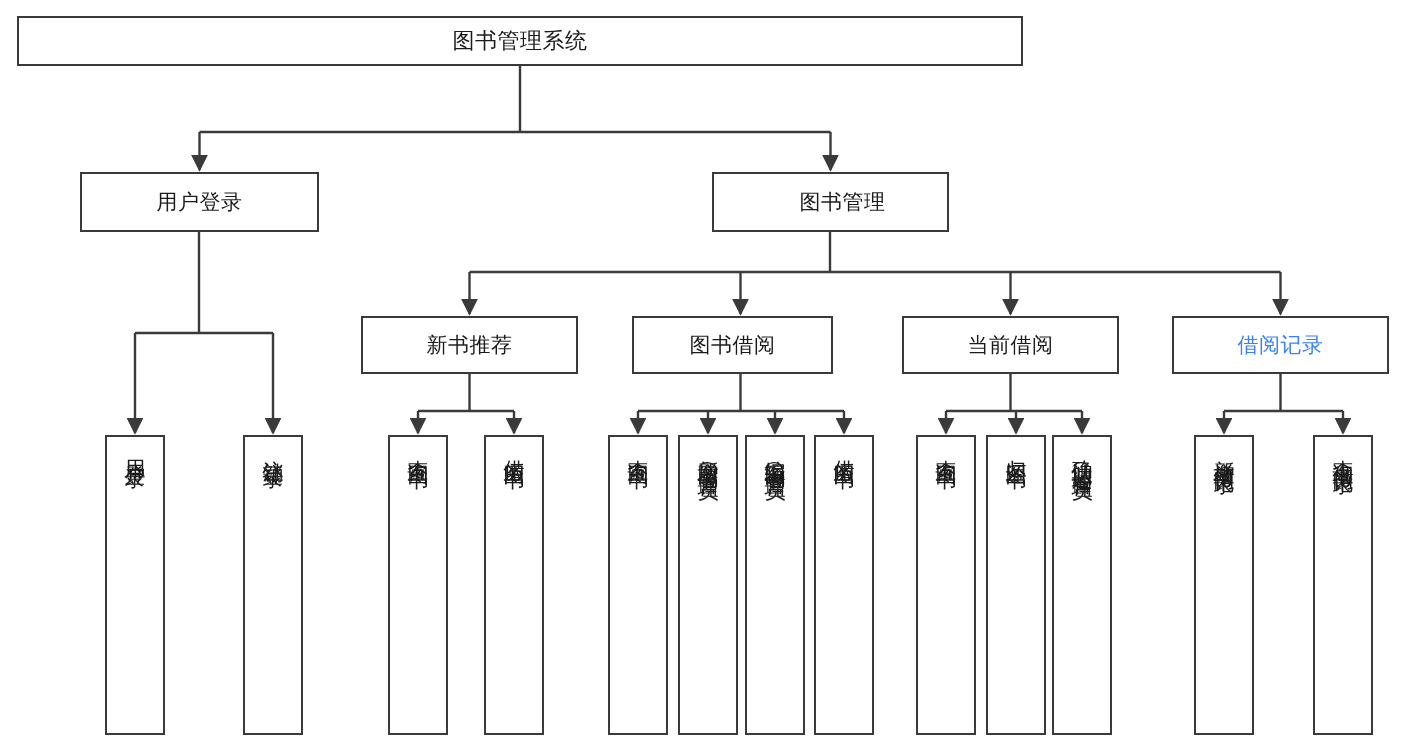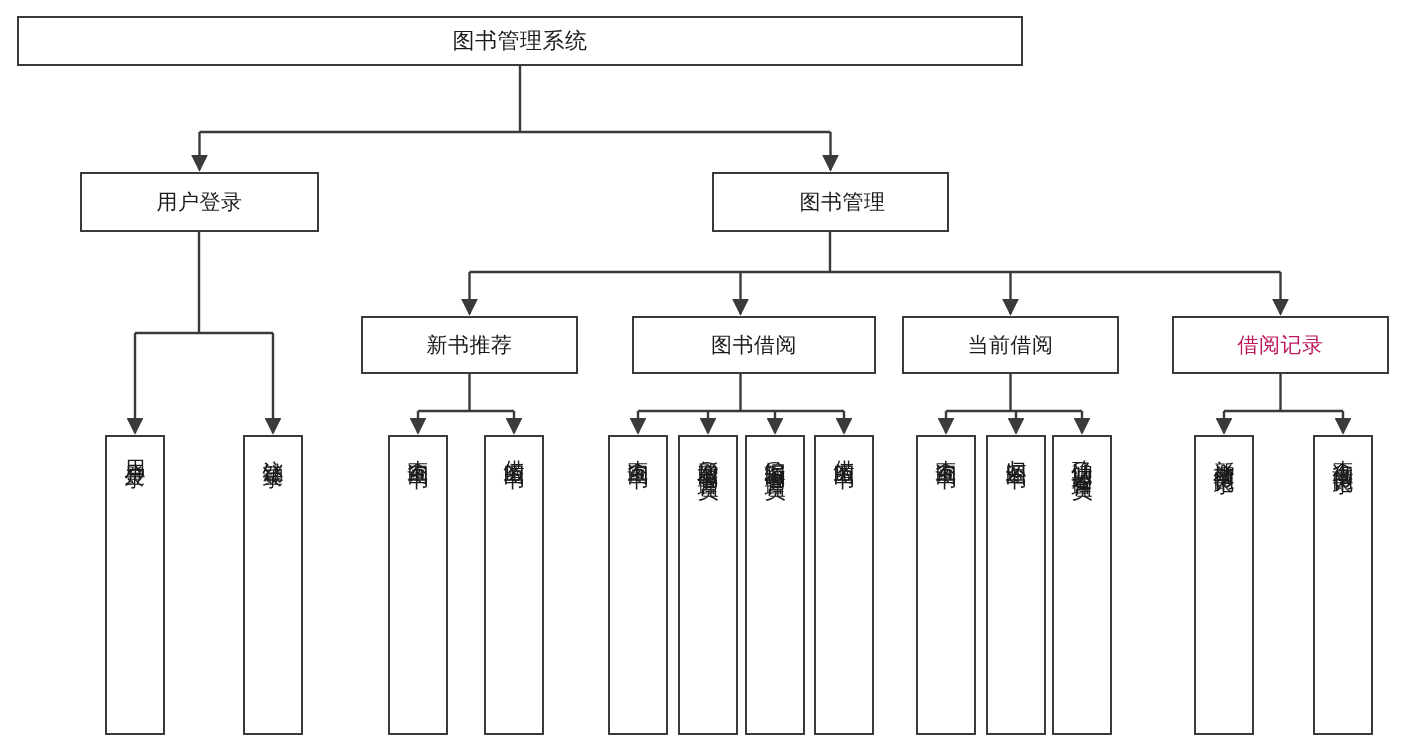--- a/index.html
+++ b/index.html
@@ -124,27 +124,27 @@
       </div>
       <div class="node horiz" style="left: 80px; top: 172px; width: 239px; height: 60px; border-color: rgb(58, 58, 58); color: rgb(27, 27, 27);">
         <span class="label">用户登录</span>
       </div>
       <div class="node horiz" style="left: 712px; top: 172px; width: 237px; height: 60px; border-color: rgb(58, 58, 58); color: rgb(27, 27, 27); padding-left: 24px;">
         <span class="label">图书管理</span>
       </div>
       <div class="node horiz" style="left: 361px; top: 316px; width: 217px; height: 58px; border-color: rgb(58, 58, 58); color: rgb(27, 27, 27);">
         <span class="label">新书推荐</span>
       </div>
-      <div class="node horiz" style="left: 632px; top: 316px; width: 244px; height: 58px; border-color: rgb(58, 58, 58); color: rgb(27, 27, 27);">
+      <div class="node horiz" style="left: 632px; top: 316px; width: 201px; height: 58px; border-color: rgb(58, 58, 58); color: rgb(27, 27, 27);">
         <span class="label">图书借阅</span>
       </div>
       <div class="node horiz" style="left: 902px; top: 316px; width: 217px; height: 58px; border-color: rgb(58, 58, 58); color: rgb(27, 27, 27);">
         <span class="label">当前借阅</span>
       </div>
-      <div class="node horiz" style="left: 1172px; top: 316px; width: 217px; height: 58px; border-color: rgb(58, 58, 58); color: #be185d;">
+      <div class="node horiz" style="left: 1172px; top: 316px; width: 217px; height: 58px; border-color: rgb(58, 58, 58); color: #3b82f6;">
         <span class="label">借阅记录</span>
       </div>
       <div class="node vert" style="left: 105px; top: 435px; width: 60px; height: 300px; border-color: rgb(58, 58, 58); color: rgb(27, 27, 27);">
         <span class="label">用户登录</span>
       </div>
       <div class="node vert" style="left: 243px; top: 435px; width: 60px; height: 300px; border-color: rgb(58, 58, 58); color: rgb(27, 27, 27);">
         <span class="label">注销登录</span>
       </div>
       <div class="node vert" style="left: 388px; top: 435px; width: 60px; height: 300px; border-color: rgb(58, 58, 58); color: rgb(27, 27, 27);">
         <span class="label">查询图书</span>

